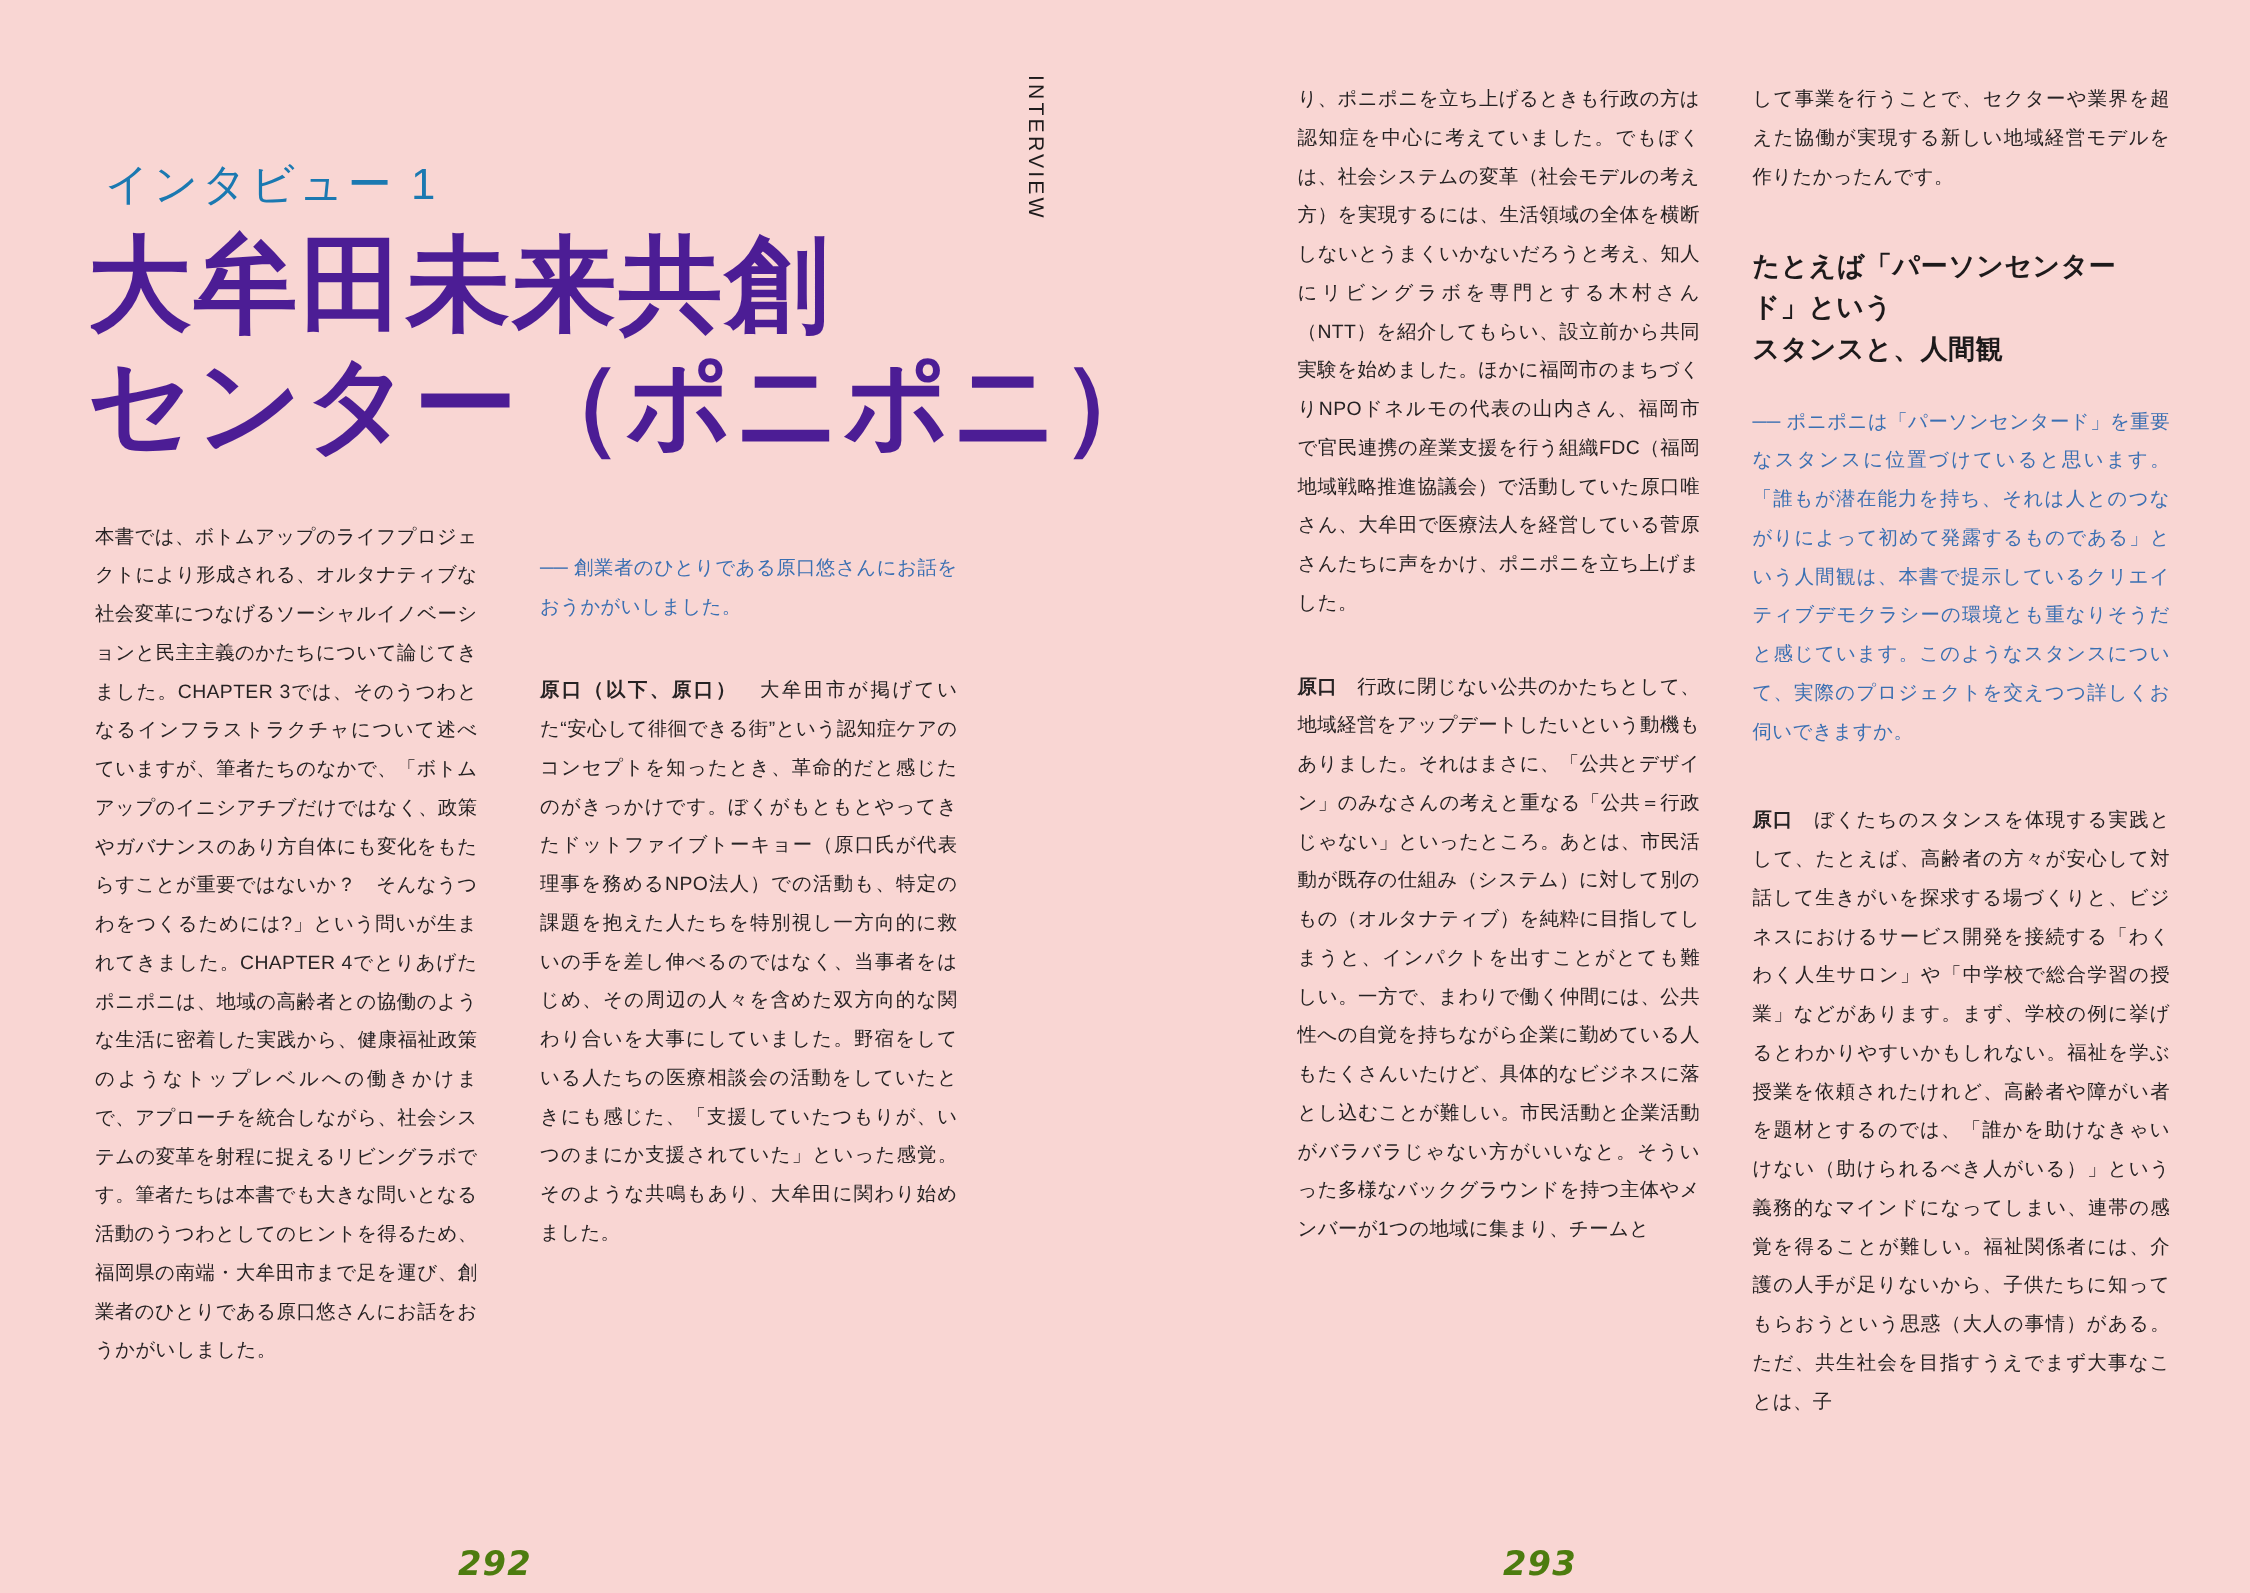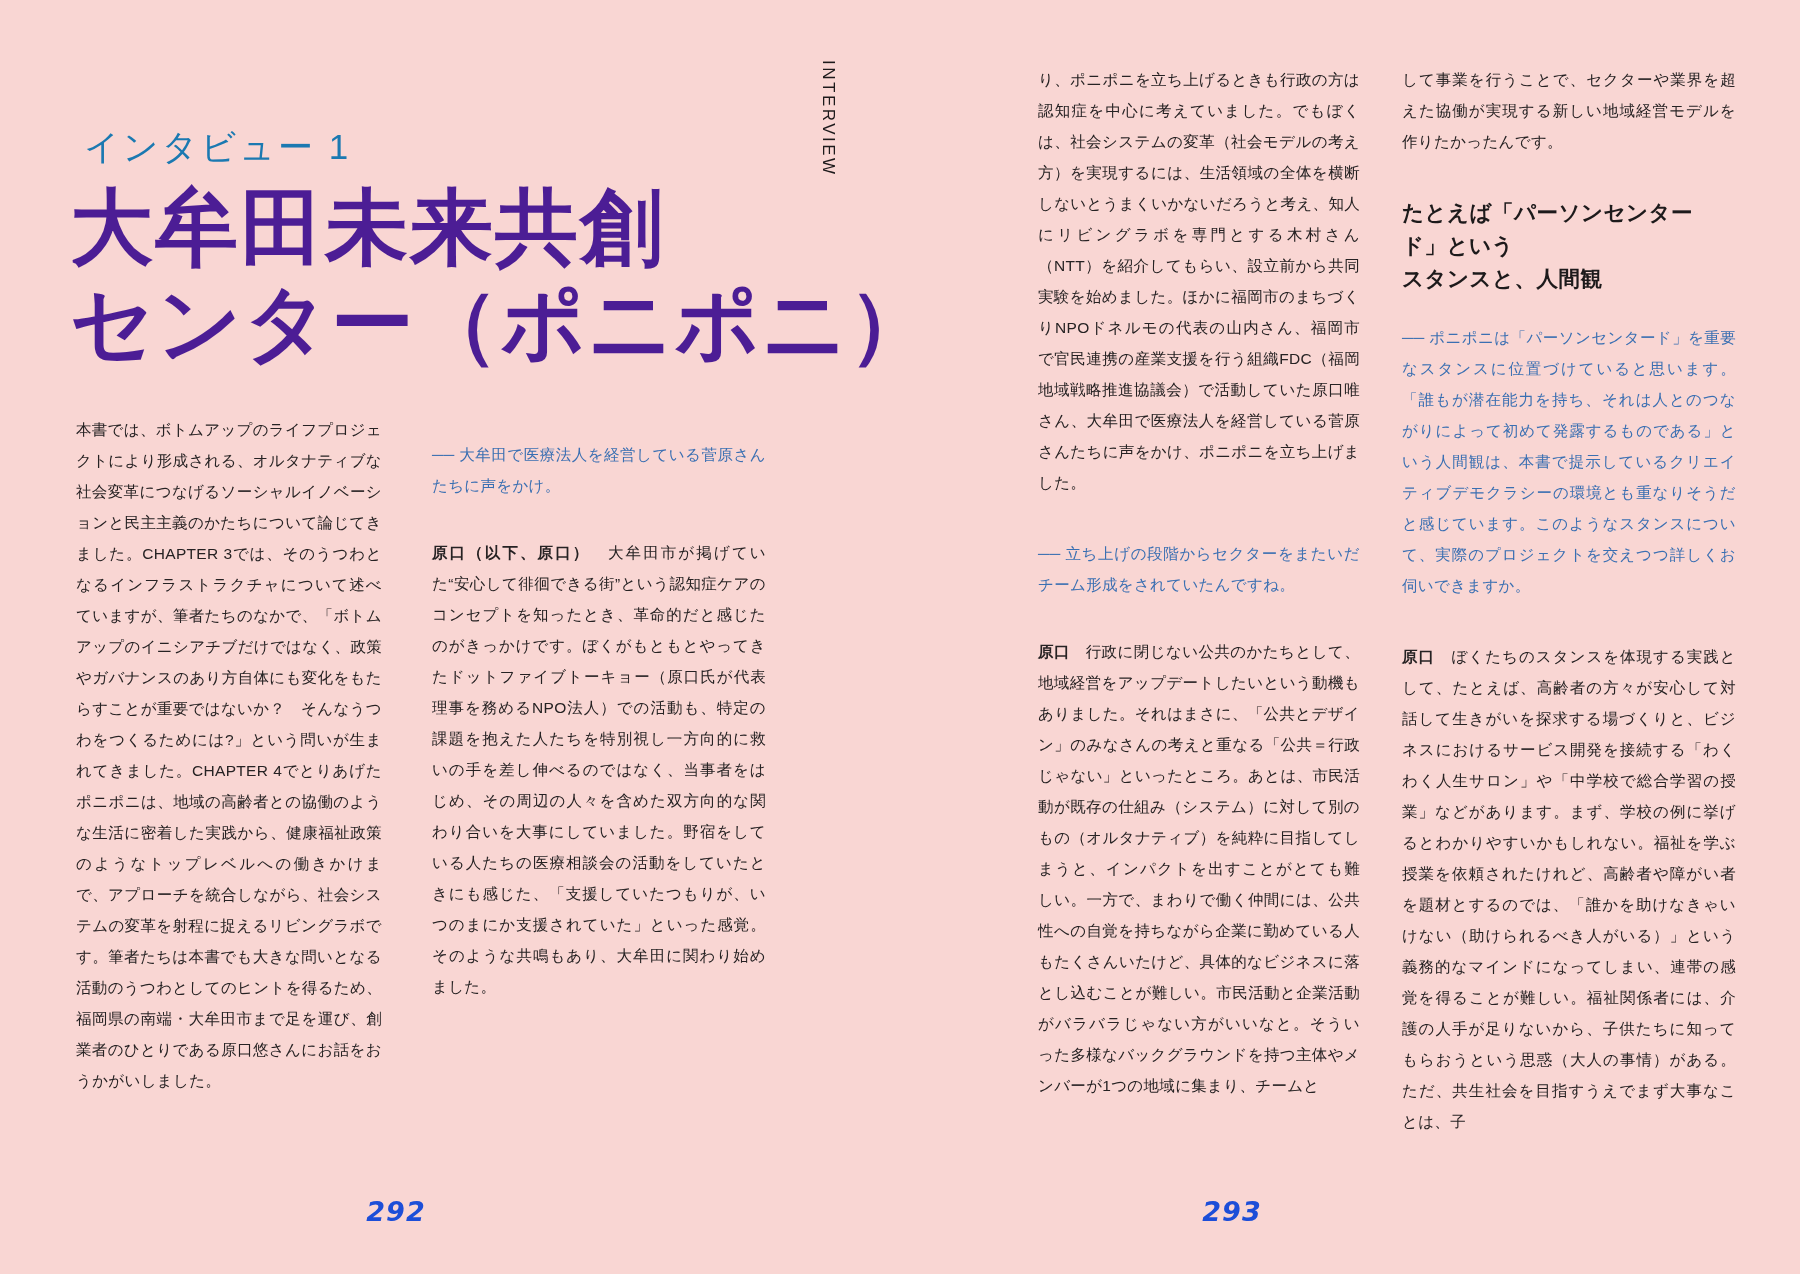--- a/index.html
+++ b/index.html
@@ -40,54 +40,53 @@
   .col-r1 .answer{margin-top:36px;}
   .col-r2 .subhead{margin-top:40px;}
   .col-r2 .q{margin-top:26px;}
   .col-r2 .answer{margin-top:40px;}
   .interview-vert{
     position:absolute;left:818px;top:60px;
     writing-mode:vertical-rl;text-orientation:sideways;
     font-size:17px;letter-spacing:2.5px;color:#1d1a1b;font-weight:500;
   }
   .pagenum{
-    position:absolute;top:1196px;width:72px;text-align:center;
+    position:absolute;top:1236px;width:72px;text-align:center;
     font-family:"DejaVu Sans","Liberation Sans",sans-serif;
-    font-size:27px;font-weight:bold;font-style:italic;color:#1d4ed8;
+    font-size:27px;font-weight:bold;font-style:italic;color:#4d7c0f;
     letter-spacing:1px;
   }
   .pagenum.left{left:360px;}
   .pagenum.right{left:1196px;}
 </style>
 </head>
 <body>
 
 <div class="spread">
 
   <div class="kicker">インタビュー 1</div>
 
   <div class="big-title">大牟田未来共創
 センター（ポニポニ）</div>
 
   <div class="col col-l1">
     <p class="body">本書では、ボトムアップのライフプロジェクトにより形成される、オルタナティブな社会変革につなげるソーシャルイノベーションと民主主義のかたちについて論じてきました。CHAPTER 3では、そのうつわとなるインフラストラクチャについて述べていますが、筆者たちのなかで、「ボトムアップのイニシアチブだけではなく、政策やガバナンスのあり方自体にも変化をもたらすことが重要ではないか？　そんなうつわをつくるためには?」という問いが生まれてきました。CHAPTER 4でとりあげたポニポニは、地域の高齢者との協働のような生活に密着した実践から、健康福祉政策のようなトップレベルへの働きかけまで、アプローチを統合しながら、社会システムの変革を射程に捉えるリビングラボです。筆者たちは本書でも大きな問いとなる活動のうつわとしてのヒントを得るため、福岡県の南端・大牟田市まで足を運び、創業者のひとりである原口悠さんにお話をおうかがいしました。</p>
   </div>
 
   <div class="col col-l2">
-    <p class="body q">── 大牟田で医療法人を経営している菅原さんたちに声をかけ。</p>
+    <p class="body q">── 創業者のひとりである原口悠さんにお話をおうかがいしました。</p>
     <p class="body answer"><span class="lead">原口（以下、原口）</span><span>　大牟田市が掲げていた“安心して徘徊できる街”という認知症ケアのコンセプトを知ったとき、革命的だと感じたのがきっかけです。ぼくがもともとやってきたドットファイブトーキョー（原口氏が代表理事を務めるNPO法人）での活動も、特定の課題を抱えた人たちを特別視し一方向的に救いの手を差し伸べるのではなく、当事者をはじめ、その周辺の人々を含めた双方向的な関わり合いを大事にしていました。野宿をしている人たちの医療相談会の活動をしていたときにも感じた、「支援していたつもりが、いつのまにか支援されていた」といった感覚。そのような共鳴もあり、大牟田に関わり始めました。</span></p>
   </div>
 
   <div class="interview-vert">INTERVIEW</div>
 
   <div class="pagenum left">292</div>
 
   <div class="col col-r1">
     <p class="body">り、ポニポニを立ち上げるときも行政の方は認知症を中心に考えていました。でもぼくは、社会システムの変革（社会モデルの考え方）を実現するには、生活領域の全体を横断しないとうまくいかないだろうと考え、知人にリビングラボを専門とする木村さん（NTT）を紹介してもらい、設立前から共同実験を始めました。ほかに福岡市のまちづくりNPOドネルモの代表の山内さん、福岡市で官民連携の産業支援を行う組織FDC（福岡地域戦略推進協議会）で活動していた原口唯さん、大牟田で医療法人を経営している菅原さんたちに声をかけ、ポニポニを立ち上げました。</p>
-    <p class="body q">── 立ち上げの段階からセクターをまたいだチーム形成をされていたんですね。</p>
     <p class="body answer"><span class="lead">原口</span><span>　行政に閉じない公共のかたちとして、地域経営をアップデートしたいという動機もありました。それはまさに、「公共とデザイン」のみなさんの考えと重なる「公共＝行政じゃない」といったところ。あとは、市民活動が既存の仕組み（システム）に対して別のもの（オルタナティブ）を純粋に目指してしまうと、インパクトを出すことがとても難しい。一方で、まわりで働く仲間には、公共性への自覚を持ちながら企業に勤めている人もたくさんいたけど、具体的なビジネスに落とし込むことが難しい。市民活動と企業活動がバラバラじゃない方がいいなと。そういった多様なバックグラウンドを持つ主体やメンバーが1つの地域に集まり、チームと</span></p>
   </div>
 
   <div class="col col-r2">
     <p class="body">して事業を行うことで、セクターや業界を超えた協働が実現する新しい地域経営モデルを作りたかったんです。</p>
     <p class="subhead">たとえば「パーソンセンタード」という
 スタンスと、人間観</p>
     <p class="body q">── ポニポニは「パーソンセンタード」を重要なスタンスに位置づけていると思います。「誰もが潜在能力を持ち、それは人とのつながりによって初めて発露するものである」という人間観は、本書で提示しているクリエイティブデモクラシーの環境とも重なりそうだと感じています。このようなスタンスについて、実際のプロジェクトを交えつつ詳しくお伺いできますか。</p>
     <p class="body answer"><span class="lead">原口</span><span>　ぼくたちのスタンスを体現する実践として、たとえば、高齢者の方々が安心して対話して生きがいを探求する場づくりと、ビジネスにおけるサービス開発を接続する「わくわく人生サロン」や「中学校で総合学習の授業」などがあります。まず、学校の例に挙げるとわかりやすいかもしれない。福祉を学ぶ授業を依頼されたけれど、高齢者や障がい者を題材とするのでは、「誰かを助けなきゃいけない（助けられるべき人がいる）」という義務的なマインドになってしまい、連帯の感覚を得ることが難しい。福祉関係者には、介護の人手が足りないから、子供たちに知ってもらおうという思惑（大人の事情）がある。ただ、共生社会を目指すうえでまず大事なことは、子</span></p>
   </div>

